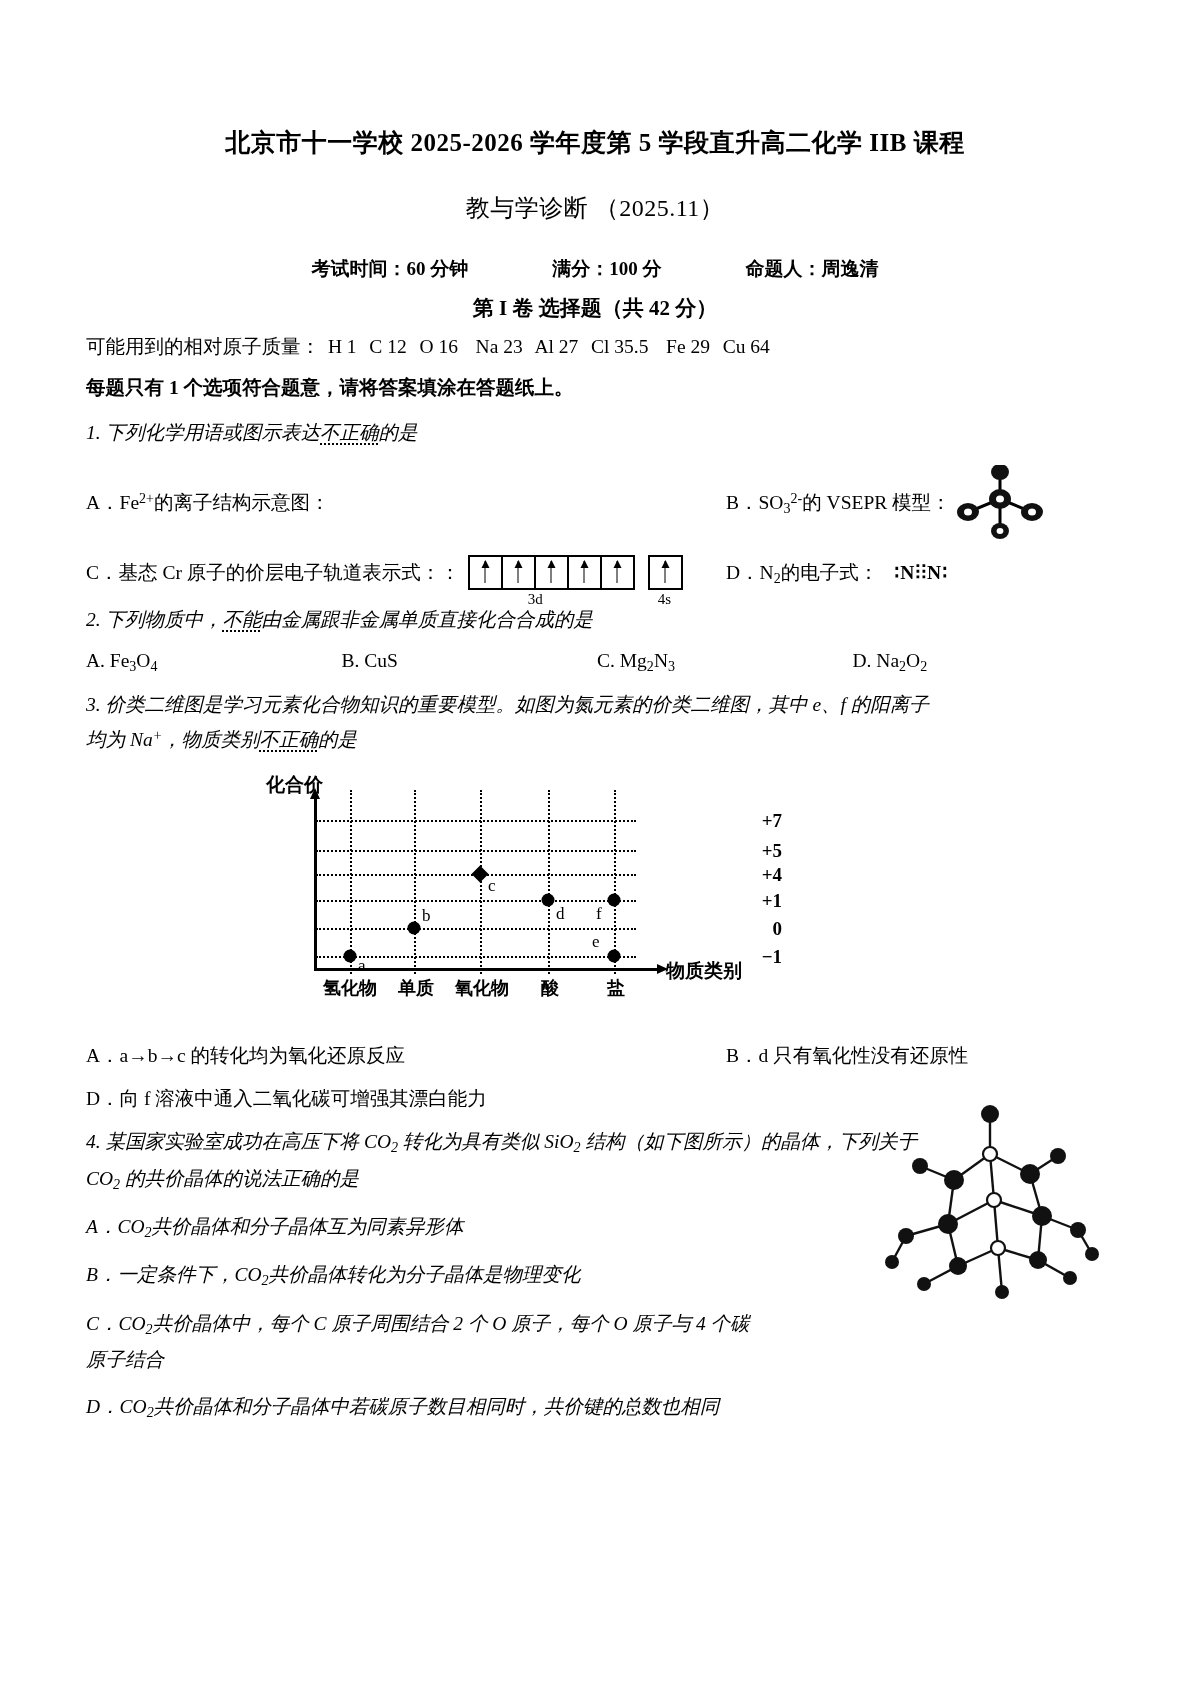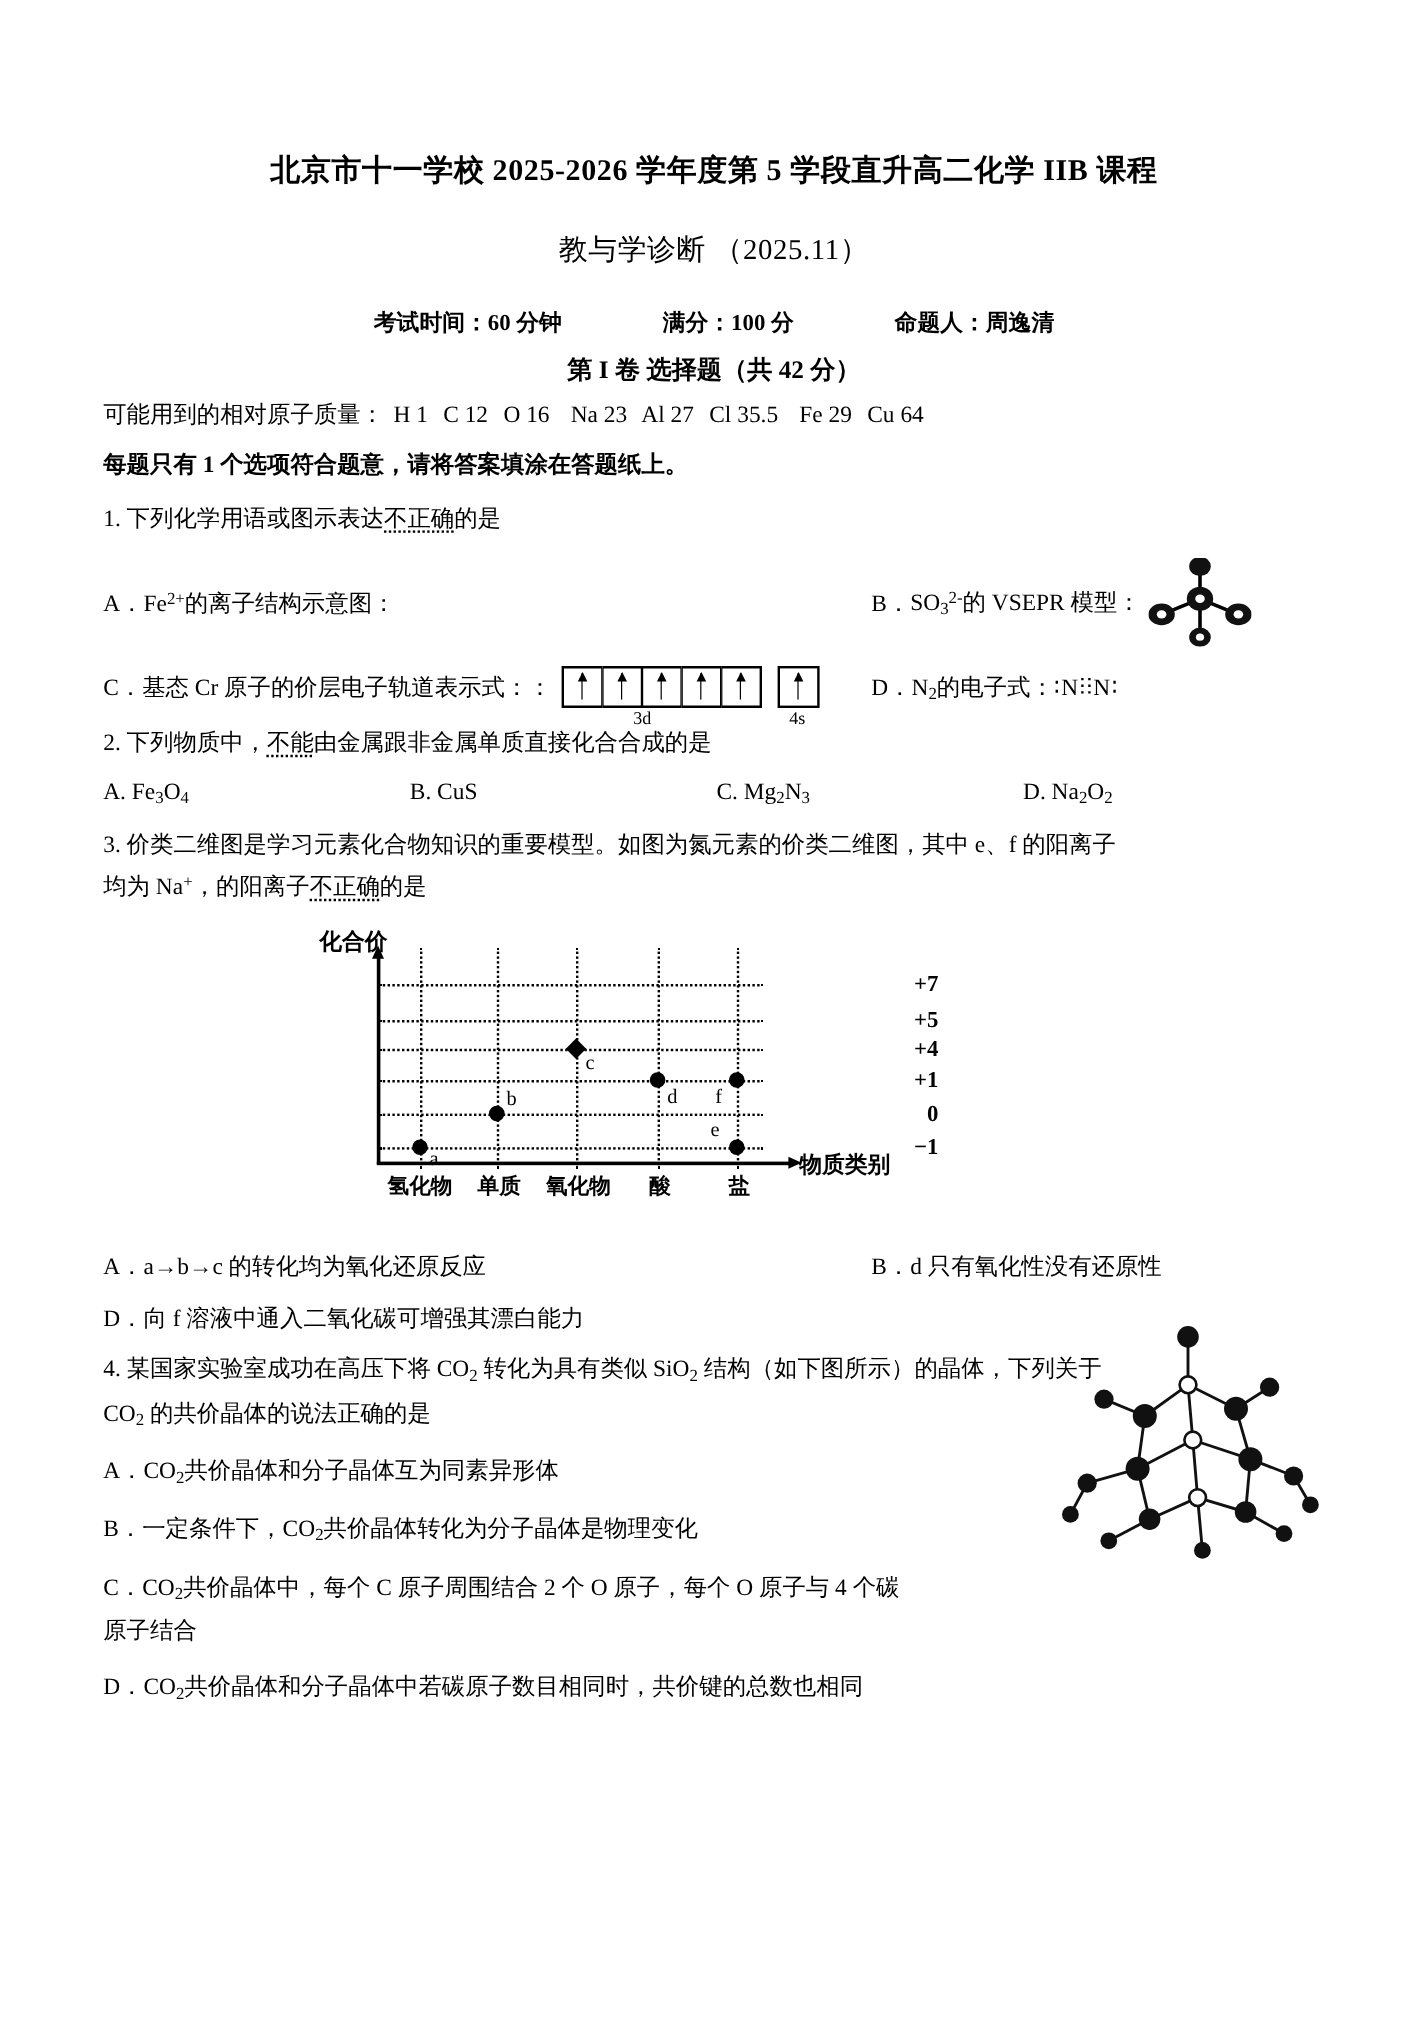--- a/index.html
+++ b/index.html
@@ -68,20 +68,21 @@
     padding-top: 9px;
     white-space: nowrap;
   }
   .bold { font-weight: bold; }
   .masses span { margin-right: 3px; }
   .qtext {
     font-size: 19.5px;
     line-height: 1.7;
     padding-top: 13px;
     margin: 0;
+    font-style: italic;
   }
   .dotted-under {
     text-decoration: underline;
     text-decoration-style: dotted;
     text-underline-offset: 4px;
   }
   sub { font-size: 0.72em; vertical-align: -0.25em; }
   sup { font-size: 0.72em; vertical-align: 0.42em; }
 
   
@@ -182,21 +183,21 @@
   .ob-labels {
     position: relative;
     height: 18px;
     font-size: 15px;
   }
   .ob-labels span { position: absolute; top: 1px; }
   .lbl-3d { left: 60px; }
   .lbl-4s { left: 190px; }
 
   
-  .lewis { letter-spacing: 1px; margin-left: 0; }
+  .lewis { letter-spacing: 1px; margin-left: 16px; font-weight: bold; }
 
   
   .chart-area {
     position: relative;
     width: 560px;
     height: 250px;
     margin: 16px 0 0 228px;
   }
   .chart-ylabel {
     position: absolute;
@@ -426,21 +427,21 @@
         <span>D.</span>
         <span><span>Na</span><sub>2</sub><span>O</span><sub>2</sub></span>
       </div>
     </div>
 
     <p class="qtext">
       <span>3.</span>
       <span>价类二维图是学习元素化合物知识的重要模型。如图为氮元素的价类二维图，其中 e、f 的阳离子</span>
     </p>
     <p class="qtext" style="padding-top:2px">
-      <span>均为 Na</span><sup>+</sup><span>，的阳离子</span><span class="dotted-under">不正确</span><span>的是</span>
+      <span>均为 Na</span><sup>+</sup><span>，物质类别</span><span class="dotted-under">不正确</span><span>的是</span>
     </p>
   </div>
 
   <div class="chart-area">
     <div class="chart-ylabel">化合价</div>
     <div class="axis-y"></div>
     <div class="axis-x"></div>
     <div class="chart-xlabel">物质类别</div>
 
     <div class="ytick" style="top:38px">+7</div>

